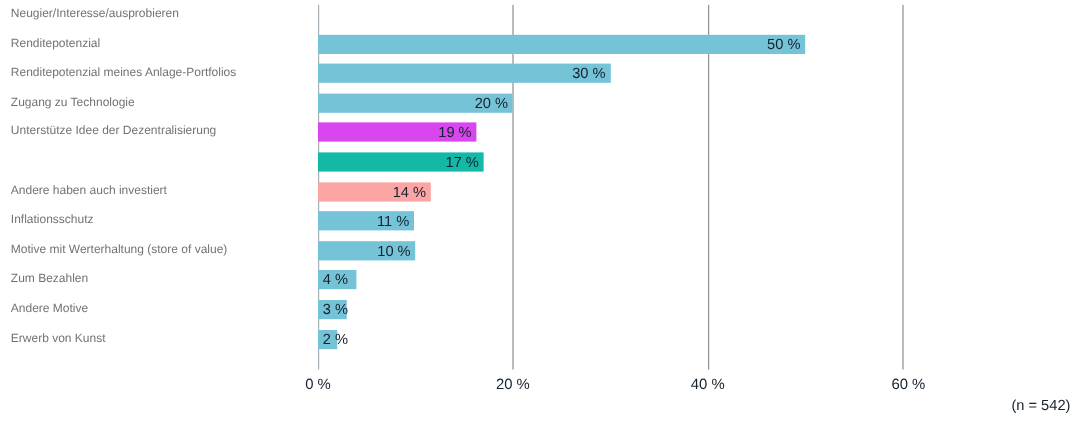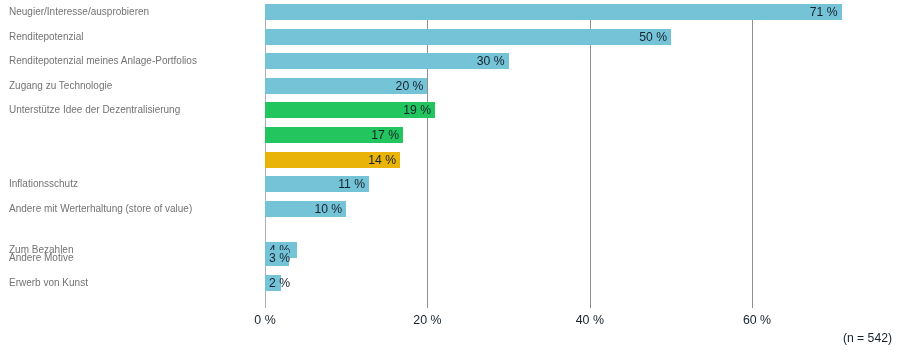--- a/index.html
+++ b/index.html
@@ -119,23 +119,20 @@
   <div id="plot-area">
     <div id="gridlines">
         <div class="gridline zero" style="left: 0px;"></div>
         <div class="gridline" style="left: 162.4px;"></div>
         <div class="gridline" style="left: 324.8px;"></div>
         <div class="gridline" style="left: 487.2px;"></div>
       </div>
     <div id="bars">
         <div class="row" style="top: 0px;">
           <div class="bar-label" style="top: 0px;">Neugier/Interesse/ausprobieren</div>
-          <div class="bar" style="width: 576.52px; height: 16px; background: rgb(116, 195, 215);">
-            <span class="bar-value inside">71 %</span>
-          </div>
         </div>
         <div class="row" style="top: 24.6px;">
           <div class="bar-label" style="top: 0px;">Renditepotenzial</div>
           <div class="bar" style="width: 406px; height: 16px; background: rgb(116, 195, 215);">
             <span class="bar-value inside">50 %</span>
           </div>
         </div>
         <div class="row" style="top: 49.2px;">
           <div class="bar-label" style="top: 0px;">Renditepotenzial meines Anlage-Portfolios</div>
           <div class="bar" style="width: 243.6px; height: 16px; background: rgb(116, 195, 215);">
@@ -143,47 +140,48 @@
           </div>
         </div>
         <div class="row" style="top: 73.8px;">
           <div class="bar-label" style="top: 0px;">Zugang zu Technologie</div>
           <div class="bar" style="width: 162.4px; height: 16px; background: rgb(116, 195, 215);">
             <span class="bar-value inside">20 %</span>
           </div>
         </div>
         <div class="row" style="top: 98.4px;">
           <div class="bar-label" style="top: 0px;">Unterstütze Idee der Dezentralisierung</div>
-          <div class="bar" style="width: 170px; height: 16px; background: #22c55e;">
+          <div class="bar" style="width: 132px; height: 16px; background: #d946ef;">
             <span class="bar-value inside">19 %</span>
           </div>
         </div>
         <div class="row" style="top: 123px;">
-          <div class="bar" style="width: 138.04px; height: 16px; background: #22c55e;">
+          <div class="bar" style="width: 138.04px; height: 16px; background: #14b8a6;">
             <span class="bar-value inside">17 %</span>
           </div>
         </div>
         <div class="row" style="top: 147.6px;">
-          <div class="bar" style="width: 135px; height: 16px; background: #eab308;">
+          <div class="bar-label" style="top: 0px;">Andere haben auch investiert</div>
+          <div class="bar" style="width: 94px; height: 16px; background: #fca5a5;">
             <span class="bar-value inside">14 %</span>
           </div>
         </div>
         <div class="row" style="top: 172.2px;">
           <div class="bar-label" style="top: 0px;">Inflationsschutz</div>
-          <div class="bar" style="width: 104px; height: 16px; background: rgb(116, 195, 215);">
+          <div class="bar" style="width: 80px; height: 16px; background: rgb(116, 195, 215);">
             <span class="bar-value inside">11 %</span>
           </div>
         </div>
         <div class="row" style="top: 196.8px;">
-          <div class="bar-label" style="top: 0px;">Andere mit Werterhaltung (store of value)</div>
+          <div class="bar-label" style="top: 0px;">Motive mit Werterhaltung (store of value)</div>
           <div class="bar" style="width: 81.2px; height: 16px; background: rgb(116, 195, 215);">
             <span class="bar-value inside">10 %</span>
           </div>
         </div>
-        <div class="row" style="top: 221.4px; margin-top: 17px;">
+        <div class="row" style="top: 221.4px;">
           <div class="bar-label" style="top: 0px;">Zum Bezahlen</div>
           <div class="bar" style="width: 32.48px; height: 16px; background: rgb(116, 195, 215);">
             <span class="bar-value outside">4 %</span>
           </div>
         </div>
         <div class="row" style="top: 246px;">
           <div class="bar-label" style="top: 0px;">Andere Motive</div>
           <div class="bar" style="width: 24.36px; height: 16px; background: rgb(116, 195, 215);">
             <span class="bar-value outside">3 %</span>
           </div>

